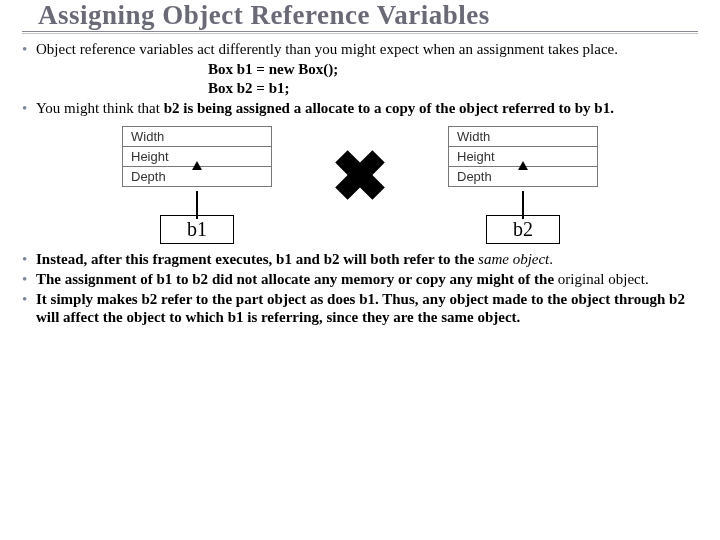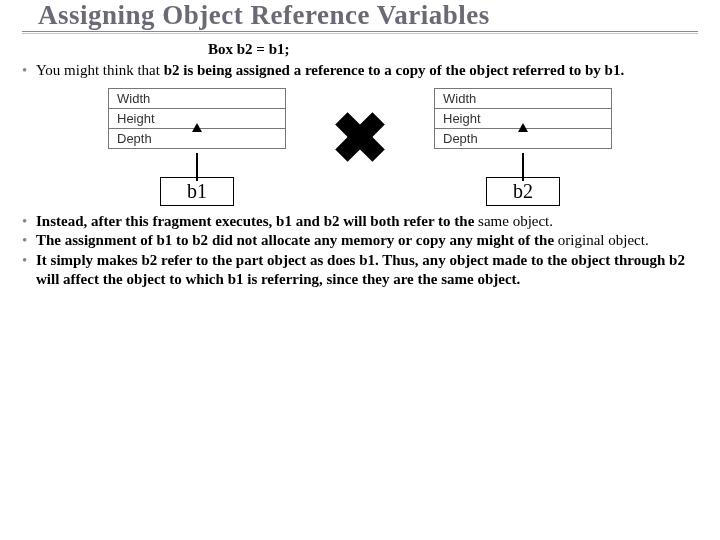--- a/index.html
+++ b/index.html
@@ -43,21 +43,21 @@
   .diagram-row {
     display: flex;
     align-items: flex-start;
     justify-content: center;
     gap: 36px;
     margin: 8px 0 6px 0;
   }
   .obj-col { display: flex; flex-direction: column; align-items: center; width: 180px; }
   .obj-table {
     border: 1px solid #777; border-collapse: collapse;
-    width: 178px;
+    width: 150px;
     background: #fff;
   }
   .obj-table td {
     border: 1px solid #777;
     padding: 2px 8px;
     font-family: Arial, Helvetica, sans-serif;
     font-size: 13px; color: #333;
     text-align: left;
   }
   .arrow-box { display:flex; flex-direction:column; align-items:center; margin-top:4px;}
@@ -71,37 +71,41 @@
   .var-box {
     border:1.5px solid #000;
     font-size:20px;
     padding:2px 26px;
     font-family:"Times New Roman",serif;
     margin-top:-2px;
   }
   .cross-col { display:flex; align-items:center; justify-content:center; width:74px; padding-top:18px;}
   .cross-icon { width:62px; height:62px; }
   .b { font-weight:bold; }
-  .i { }
+  .i { font-style:italic; }
 </style>
 </head>
 <body>
 
 <div class="slide">
 
   <h1 class="title">Assigning Object Reference Variables</h1>
   <hr class="rule1">
   <hr class="rule2">
 
+  <ul class="points">
+    <li>Object reference variables act differently than you might expect when an assignment takes place.</li>
+  </ul>
   <div class="code-block">
+    <div>Box b1 = new Box();</div>
     <div>Box b2 = b1;</div>
   </div>
   <ul class="points">
     <li>
-      <span>You might think that </span><span class="b">b2 </span><span class="b">is being assigned a reference to a copy of the object referred to by </span><span class="b">b1.</span>
+      <span>You might think that </span><span class="b">b2 </span><span class="b">is being assigned a allocate to a copy of the object referred to by </span><span class="b">b1.</span>
     </li>
   </ul>
 
   <div class="diagram-row">
     <div class="obj-col">
       <table class="obj-table">
         <tbody>
             <tr>
               <td>Width</td>
             </tr>

